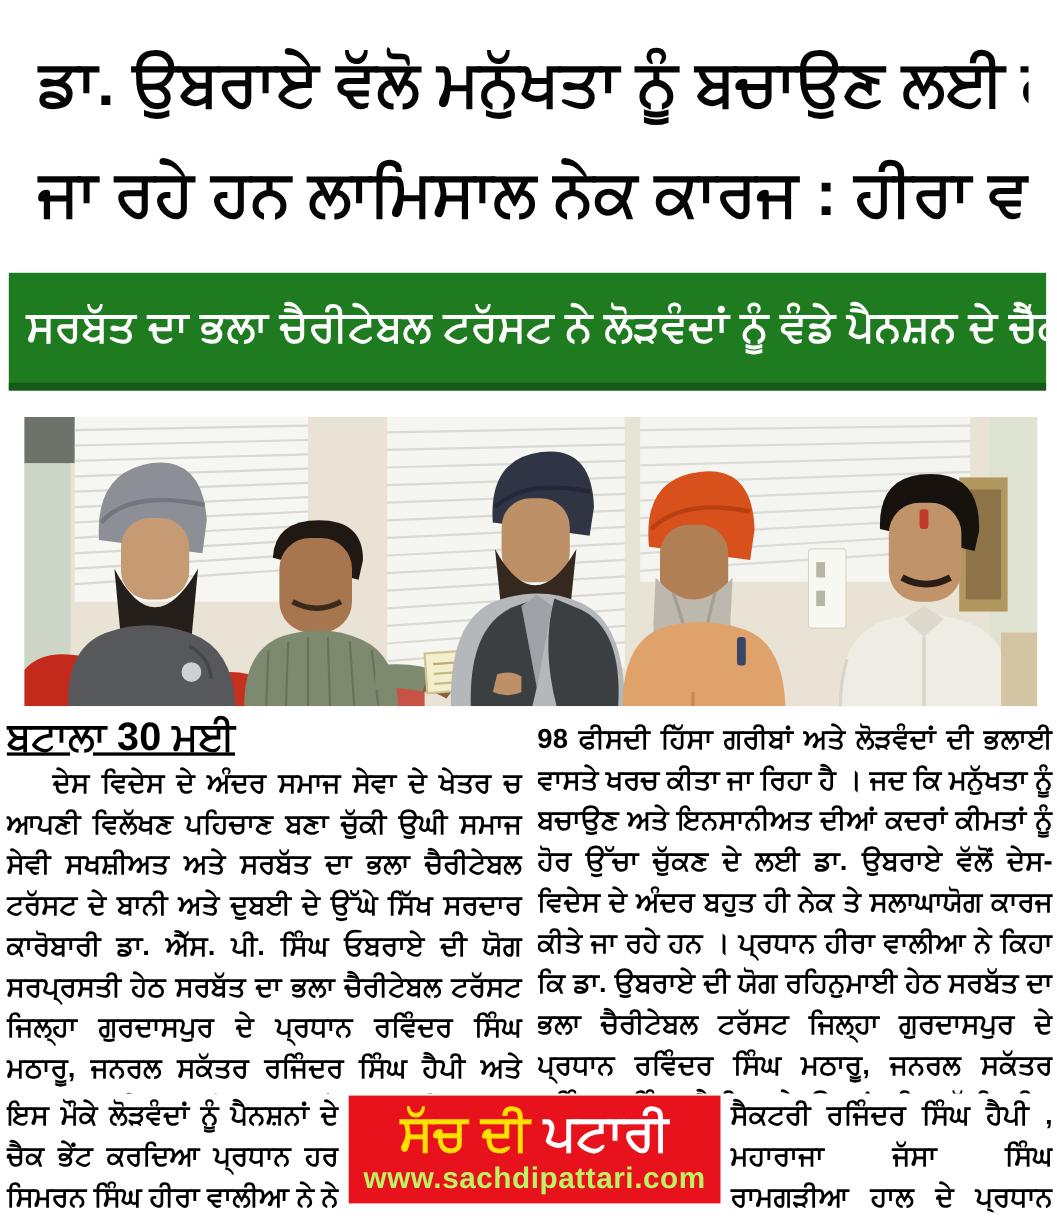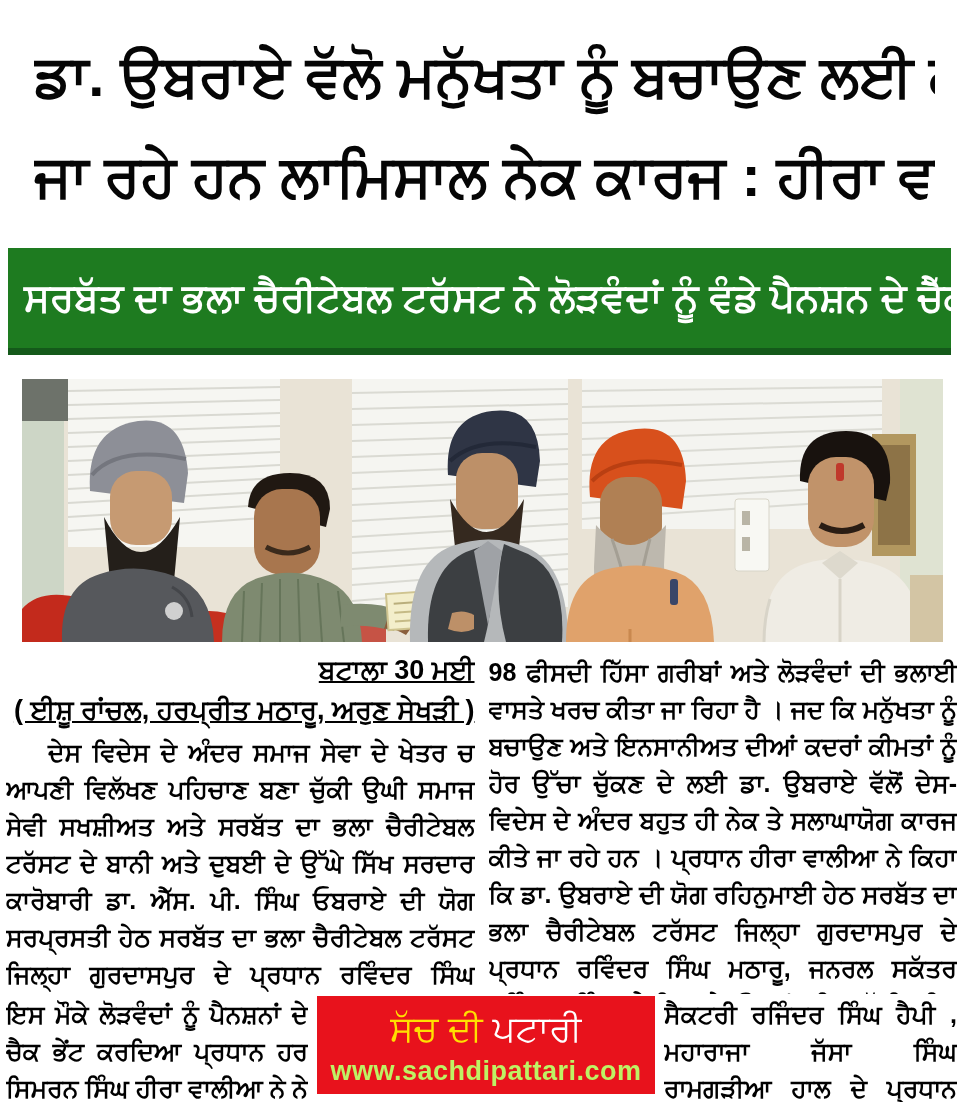--- a/index.html
+++ b/index.html
@@ -43,23 +43,23 @@
   }
   .photo-wrap svg{display:block;}
   
   .article{
     margin:8px 4px 0 6px;
     display:flex;gap:14px;
     height:344px;overflow:hidden;
   }
   .col{width:470px;overflow:hidden;}
   .dateline,.byline{
-    text-align:right;font-weight:700;
+    text-align:left;font-weight:700;
     text-decoration:underline;
-    font-size:27px;line-height:40px;
+    font-size:36px;line-height:40px;
   }
   p.body{
     margin:4px 0 0 0;
     font-size:25px;line-height:37px;
     font-weight:600;
     text-align:justify;
   }
   p.body.indent{text-indent:42px;}
   
   .bottom-band{
@@ -71,21 +71,21 @@
   .narrow-right{flex:1;overflow:hidden;}
   .narrow-left p.body,.narrow-right p.body{margin-top:0;}
   .logo-box{
     width:338px;min-width:338px;height:98px;
     background:#e8121c;
     display:flex;flex-direction:column;
     align-items:center;justify-content:center;
     gap:2px;
   }
   .logo-title{
-    font-size:36px;font-weight:400;line-height:50px;
+    font-size:46px;font-weight:700;line-height:50px;
     white-space:nowrap;overflow:hidden;
   }
   .logo-title .t1{color:#ffe000;}
   .logo-title .t2{color:#ffffff;}
   .logo-url{
     color:#bef264;font-weight:800;
     font-size:27px;line-height:30px;
     letter-spacing:0.5px;white-space:nowrap;
   }
 </style>
@@ -242,21 +242,20 @@
         <line x1="818" y1="200" x2="818" y2="263" stroke="#d8d4c8" stroke-width="3"></line>
         <path d="M748,220 q-6,20 -6,43" stroke="#d8d4c8" stroke-width="3" fill="none"></path>
       </g>
       <rect x="888" y="196" width="33" height="67" fill="#d3c5a4"></rect>
     </svg>
   </div>
 
   <div class="article">
     <div class="col">
       <div class="dateline">ਬਟਾਲਾ 30 ਮਈ</div>
-      <div class="byline">( ਈਸ਼ੂ ਰਾਂਚਲ, ਹਰਪ੍ਰੀਤ ਮਠਾਰੂ, ਅਰੁਣ ਸੇਖੜੀ )</div>
       <p class="body indent">ਦੇਸ ਵਿਦੇਸ ਦੇ ਅੰਦਰ ਸਮਾਜ ਸੇਵਾ ਦੇ ਖੇਤਰ ਚ ਆਪਣੀ ਵਿਲੱਖਣ ਪਹਿਚਾਣ ਬਣਾ ਚੁੱਕੀ ਉਘੀ ਸਮਾਜ ਸੇਵੀ ਸਖਸ਼ੀਅਤ ਅਤੇ ਸਰਬੱਤ ਦਾ ਭਲਾ ਚੈਰੀਟੇਬਲ ਟਰੱਸਟ ਦੇ ਬਾਨੀ ਅਤੇ ਦੁਬਈ ਦੇ ਉੱਘੇ ਸਿੱਖ ਸਰਦਾਰ ਕਾਰੋਬਾਰੀ ਡਾ. ਐੱਸ. ਪੀ. ਸਿੰਘ ਓਬਰਾਏ ਦੀ ਯੋਗ ਸਰਪ੍ਰਸਤੀ ਹੇਠ ਸਰਬੱਤ ਦਾ ਭਲਾ ਚੈਰੀਟੇਬਲ ਟਰੱਸਟ ਜਿਲ੍ਹਾ ਗੁਰਦਾਸਪੁਰ ਦੇ ਪ੍ਰਧਾਨ ਰਵਿੰਦਰ ਸਿੰਘ ਮਠਾਰੂ, ਜਨਰਲ ਸਕੱਤਰ ਰਜਿੰਦਰ ਸਿੰਘ ਹੈਪੀ ਅਤੇ ਸਮੂਹ ਟੀਮ ਮੈਂਬਰਾਂ ਵੱਲੋਂ ਵਿਧਵਾ ਔਰਤਾਂ , ਅੰਗਹੀਣਾਂ , ਗਰੀਬਾਂ , ਬੇਸਹਾਰਾ ਅਤੇ ਲੋੜਵੰਦਾਂ ਨੂੰ ਪੈਨਸਨਾਂ ਦੇ ਚੈੱਕ ਵੰਡਣ ਲਈ  ਸਥਾਨਕ ਮਹਾਰਾਜਾ ਜੱਸਾ ਸਿੰਘ ਰਾਮਗੜ੍ਹੀਆ ਹਾਲ ਵਿਖੇ ਸਮਾਗਮ ਕਰਵਾਇਆ ਗਿਆ । ਜਿਸ ਵਿੱਚ ਮੁੱਖ ਮਹਿਮਾਨ ਵਜੋਂ ਭਾਜਪਾ ਦੇ ਜਿਲ੍ਹਾ ਪ੍ਰਧਾਨ ਤੇ ਕੌਂਸਲਰ ਅਤੇ ਉੱਘੀ ਸਮਾਜ ਸੇਵੀ ਸਖਸ਼ੀਅਤ ਹਰ ਸਿਮਰਨ ਸਿੰਘ ਹੀਰਾ ਵਾਲੀਆ ਸਾਮਲ ਹੋਏ । ਜਦ ਕਿ ਵਿਸੇਸ ਮਹਿਮਾਨ ਵਜੋਂ ਭਾਜਪਾ ਦੇ ਮੰਡਲ ਪ੍ਰਧਾਨ ਪੰਕਜ ਸਰਮਾ ਅਤੇ ਮੰਡਲ ਪ੍ਰਧਾਨ ਅਮਨਦੀਪ ਸਿੰਘ ਸ਼ਾਮਲ ਸਨ ।</p>
     </div>
     <div class="col">
       <p class="body">98 ਫੀਸਦੀ ਹਿੱਸਾ ਗਰੀਬਾਂ ਅਤੇ ਲੋੜਵੰਦਾਂ ਦੀ ਭਲਾਈ ਵਾਸਤੇ ਖਰਚ ਕੀਤਾ ਜਾ ਰਿਹਾ ਹੈ । ਜਦ ਕਿ ਮਨੁੱਖਤਾ ਨੂੰ ਬਚਾਉਣ ਅਤੇ ਇਨਸਾਨੀਅਤ ਦੀਆਂ ਕਦਰਾਂ ਕੀਮਤਾਂ ਨੂੰ ਹੋਰ ਉੱਚਾ ਚੁੱਕਣ ਦੇ ਲਈ ਡਾ. ਉਬਰਾਏ ਵੱਲੋਂ ਦੇਸ-ਵਿਦੇਸ ਦੇ ਅੰਦਰ ਬਹੁਤ ਹੀ ਨੇਕ ਤੇ ਸਲਾਘਾਯੋਗ ਕਾਰਜ ਕੀਤੇ ਜਾ ਰਹੇ ਹਨ । ਪ੍ਰਧਾਨ ਹੀਰਾ ਵਾਲੀਆ  ਨੇ ਕਿਹਾ ਕਿ ਡਾ. ਉਬਰਾਏ ਦੀ ਯੋਗ ਰਹਿਨੁਮਾਈ ਹੇਠ ਸਰਬੱਤ ਦਾ ਭਲਾ ਚੈਰੀਟੇਬਲ ਟਰੱਸਟ ਜਿਲ੍ਹਾ ਗੁਰਦਾਸਪੁਰ ਦੇ ਪ੍ਰਧਾਨ ਰਵਿੰਦਰ ਸਿੰਘ ਮਠਾਰੂ, ਜਨਰਲ ਸਕੱਤਰ ਰਜਿੰਦਰ ਸਿੰਘ ਹੈਪੀ ਅਤੇ ਉਹਨਾਂ ਦੀ ਸਮੁੱਚੀ ਟੀਮ ਬਹੁਤ ਹੀ ਤਨਦੇਹੀ ਨਾਲ ਆਪਣੀਆਂ ਸੇਵਾਵਾਂ ਨਿਭਾਅ ਰਹੀ ਹੈ । ਉਨਾਂ ਨੇ ਕਿਹਾ ਕਿ ਡਾ. ਐਸ. ਪੀ. ਸਿੰਘ ਉਬਰਾਏ ਵੱਲੋਂ ਸਰਬੱਤ ਦਾ ਭਲਾ ਚੈਰੀਟੇਬਲ ਟਰੱਸਟ ਦੇ ਰਾਹੀਂ ਜਾਤ ਪਾਤ ਅਤੇ ਹੱਦਾਂ ਸਰਹੱਦਾਂ ਤੋਂ ਉੱਪਰ ਉੱਠ ਕੇ ਇਨਸਾਨੀਅਤ ਅਤੇ ਮਨੁੱਖਤਾ ਨੂੰ ਬਚਾਉਣ ਲਈ ਲਾਮਿਸਾਲ ਕਾਰਜ  ਕੀਤੇ ਜਾ ਰਿਹੇ ਹਨ  । ਇਸ ਦੌਰਾਨ ਪੈਨਸ਼ਨਾਂ ਦੇ ਚੈਕ ਪ੍ਰਾਪਤ ਕਰਨ ਵਾਲੇ ਪਰਿਵਾਰਾਂ ਨੇ ਡਾ. ਐਸ. ਪੀ. ਸਿੰਘ ਉਬਰਾਏ ਦਾ ਧੰਨਵਾਦ ਵੀ ਕੀਤਾ । ਇਸ ਮੌਕੇ ਟਰੱਸਟ ਦੇ ਜਿਲ੍ਹਾ ਗੁਰਦਾਸਪੁਰ ਦੇ ਪ੍ਰਧਾਨ ਰਵਿੰਦਰ ਸਿੰਘ ਮਠਾਰੂ, ਟਰੱਸਟ ਦੇ  ਜਨਰਲ</p>
     </div>
   </div>
 
   <div class="bottom-band">
     <div class="narrow-left">
       <p class="body">ਇਸ ਮੌਕੇ ਲੋੜਵੰਦਾਂ ਨੂੰ ਪੈਨਸ਼ਨਾਂ ਦੇ ਚੈਕ ਭੇਂਟ ਕਰਦਿਆ ਪ੍ਰਧਾਨ ਹਰ ਸਿਮਰਨ ਸਿੰਘ ਹੀਰਾ ਵਾਲੀਆ ਨੇ ਨੇ ਕਿਹਾ ਕਿ ਡਾ. ਐੱਸ. ਪੀ. ਸਿੰਘ ਓਬਰਾਏ ਵੱਲੋਂ ਆਪਣੀ ਨੇਕ ਕਿਰਤ ਕਮਾਈ ਦਾ</p>

